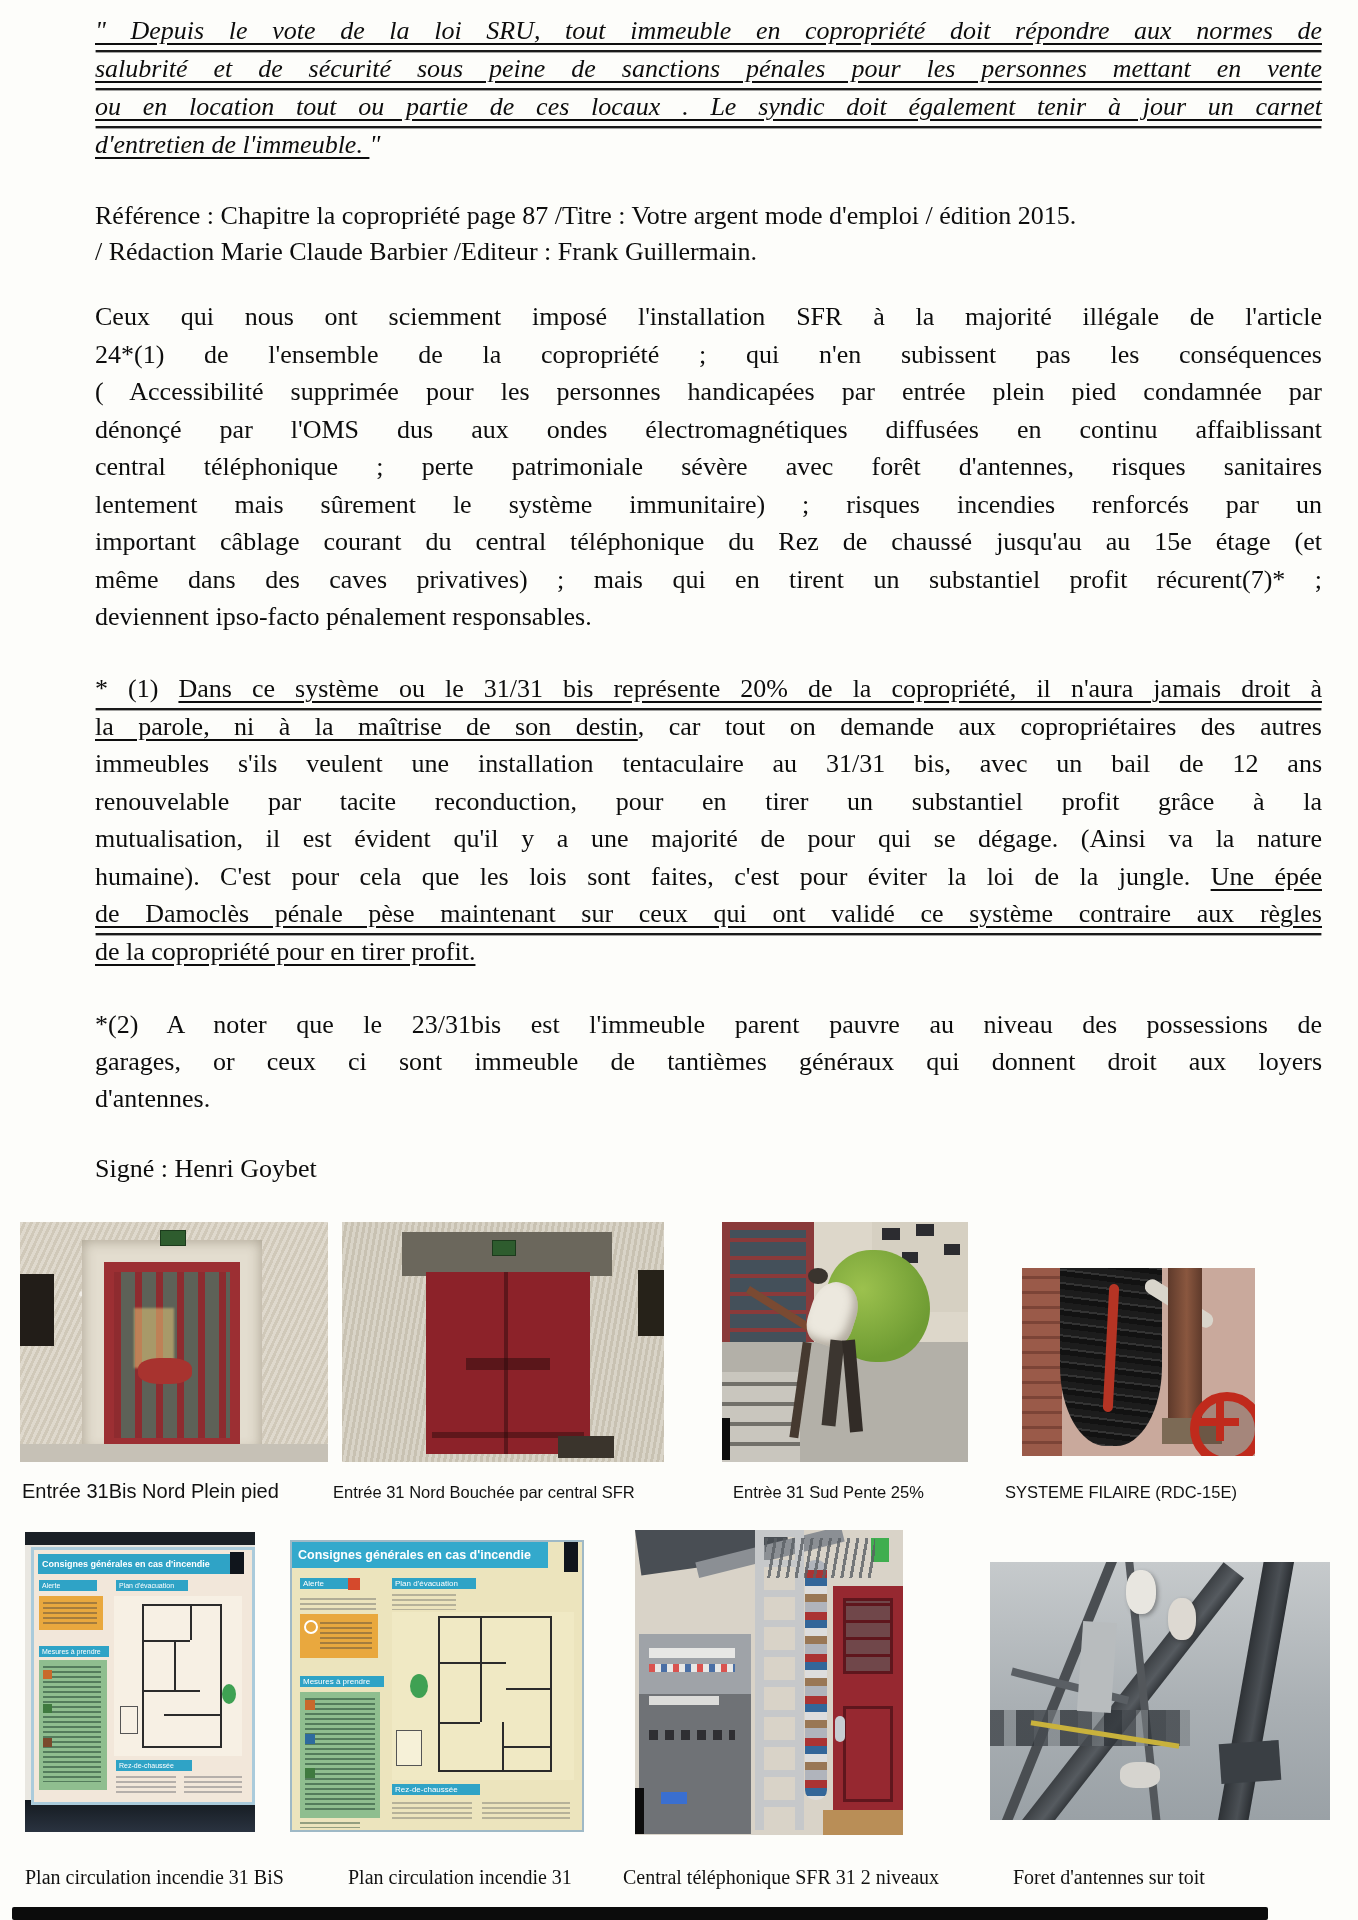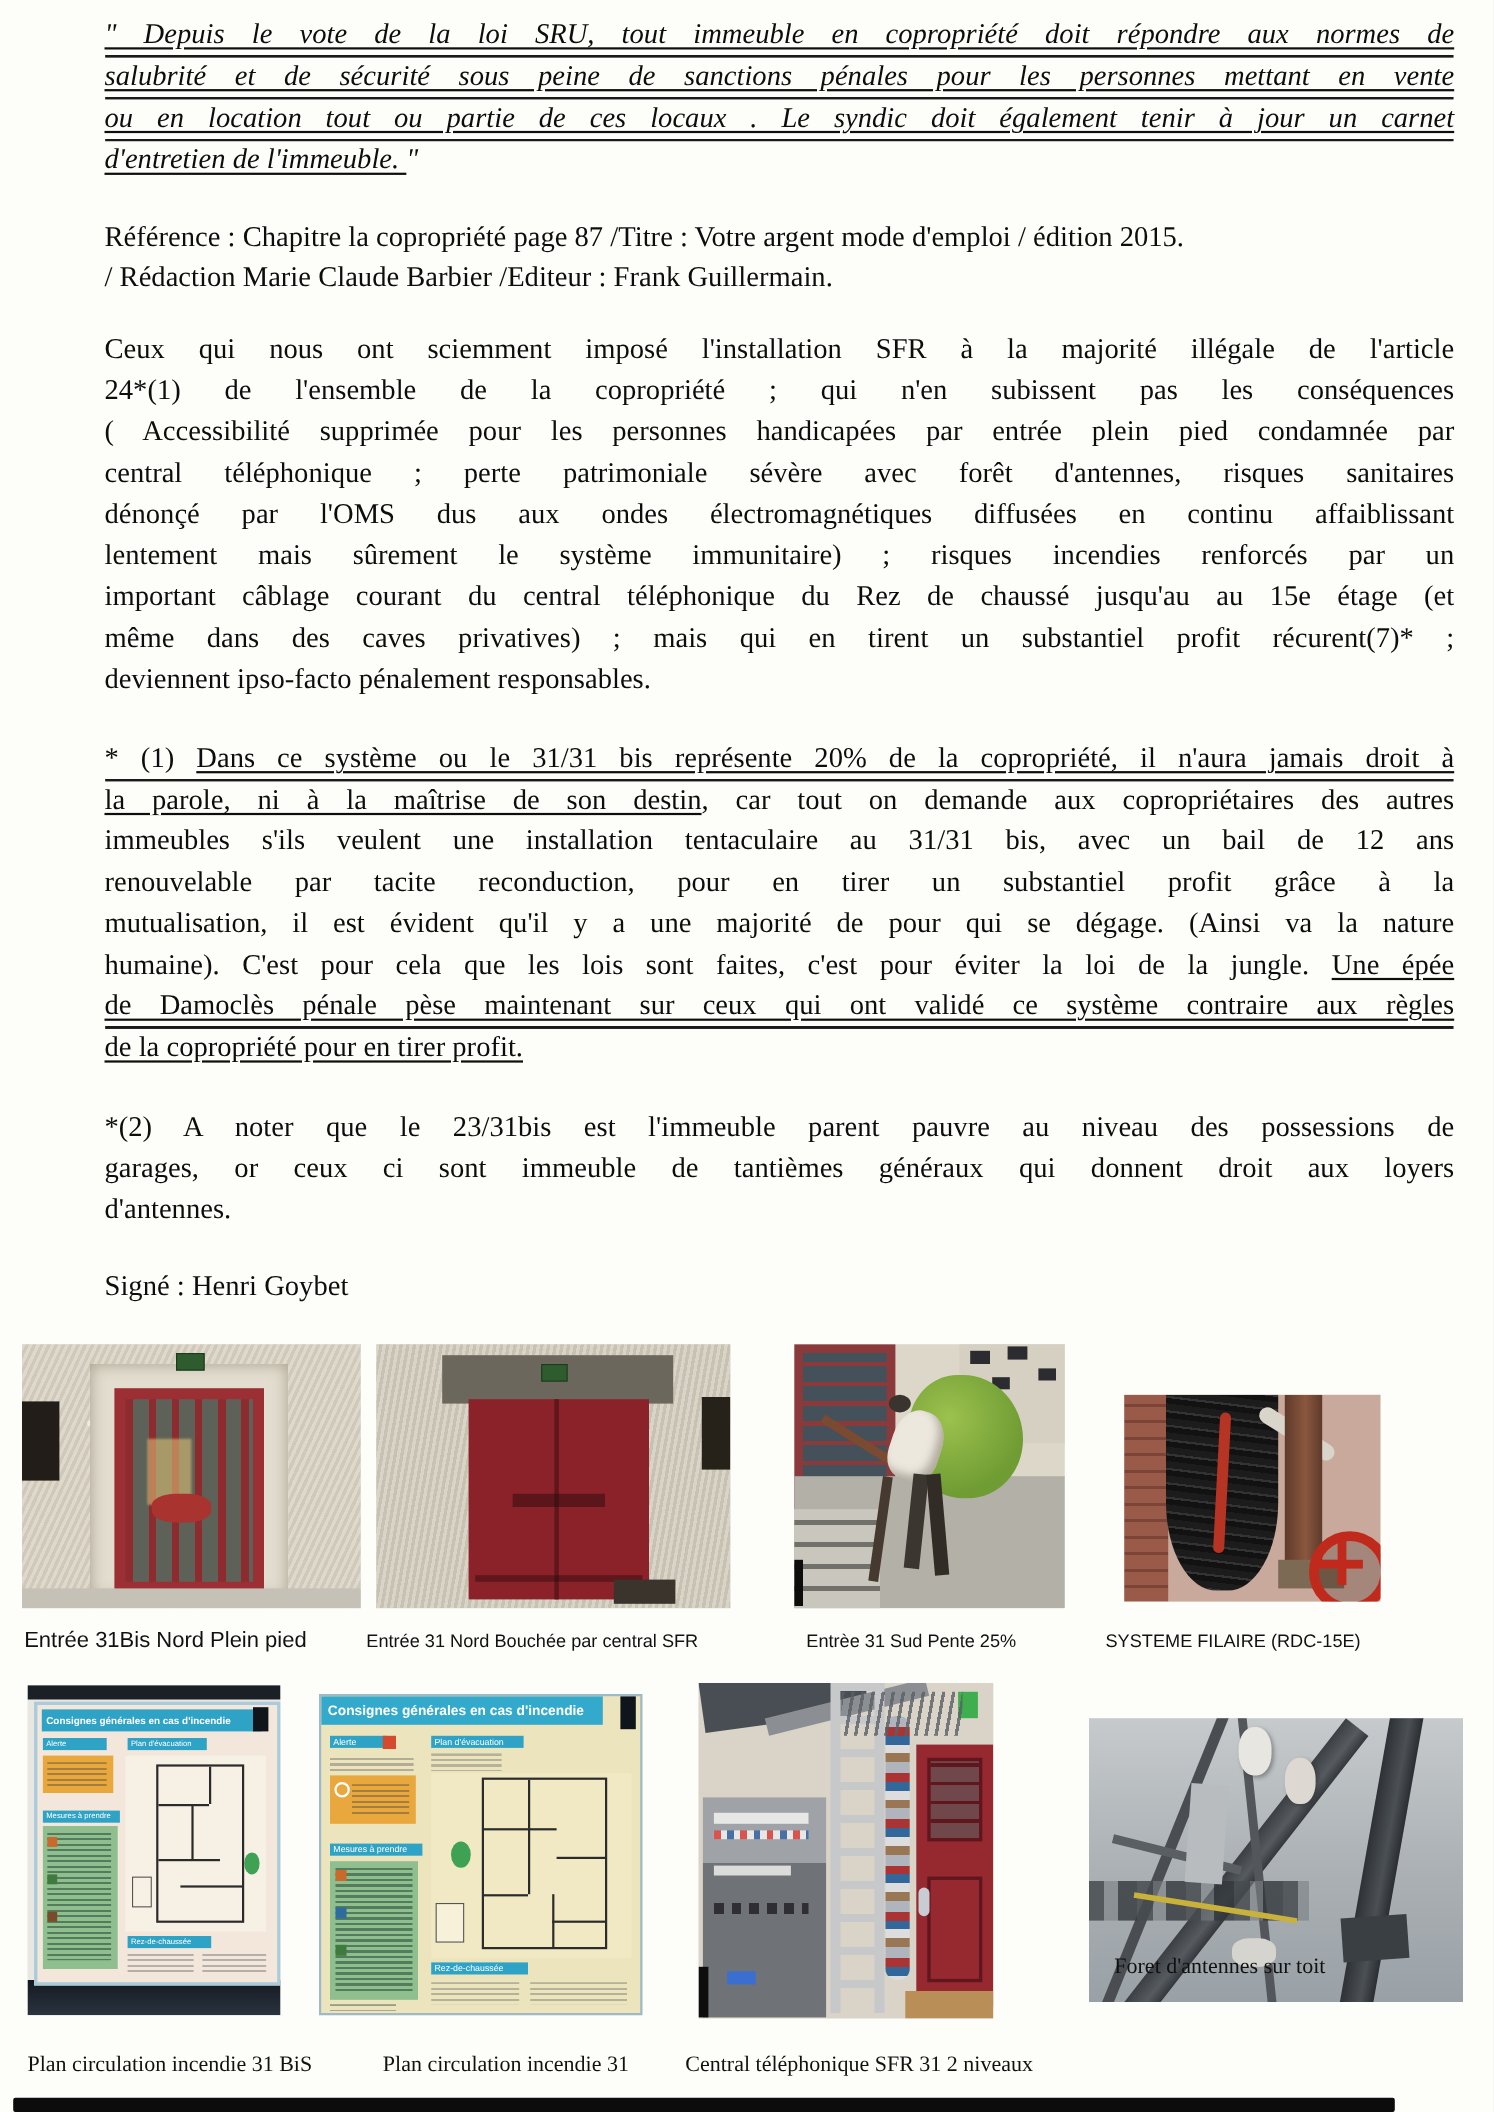--- a/index.html
+++ b/index.html
@@ -42,22 +42,22 @@
 
   <div class="tblock lh36" style="top:198px;">
     <div class="ln left">Référence : Chapitre la copropriété page 87 /Titre : Votre argent mode d'emploi / édition 2015.</div>
     <div class="ln left">/ Rédaction Marie Claude Barbier /Editeur : Frank Guillermain.</div>
   </div>
 
   <div class="tblock" style="top:298px;">
     <div class="ln">Ceux qui nous ont sciemment  imposé l'installation SFR à la majorité illégale de l'article</div>
     <div class="ln">24*(1) de l'ensemble  de la copropriété ;  qui n'en subissent pas les conséquences</div>
     <div class="ln">( Accessibilité supprimée pour les personnes handicapées par entrée plein pied condamnée par</div>
+    <div class="ln">dénonçé par l'OMS dus aux ondes électromagnétiques diffusées en continu affaiblissant</div>
     <div class="ln">central téléphonique ; perte patrimoniale sévère avec forêt d'antennes, risques sanitaires</div>
-    <div class="ln">dénonçé par l'OMS dus aux ondes électromagnétiques diffusées en continu affaiblissant</div>
     <div class="ln">lentement mais sûrement le système immunitaire) ; risques  incendies renforcés par un</div>
     <div class="ln">important câblage courant du central téléphonique du Rez de chaussé jusqu'au au 15e étage (et</div>
     <div class="ln">même dans des caves privatives) ; mais qui en tirent un substantiel profit récurent(7)* ;</div>
     <div class="ln left">deviennent ipso-facto pénalement responsables.</div>
   </div>
 
   <div class="tblock" style="top:670px;">
     <div class="ln rule"><span>* (1) </span><span class="u">Dans ce système ou le 31/31 bis représente 20% de la copropriété, il n'aura jamais droit à</span></div>
     <div class="ln"><span class="u">la parole, ni à la maîtrise de son destin</span><span>, car tout on demande aux copropriétaires des autres</span></div>
     <div class="ln">immeubles s'ils veulent une installation tentaculaire au 31/31 bis,  avec un bail de 12 ans</div>
@@ -272,17 +272,17 @@
     <div class="abs" style="left:20px;top:120px;width:120px;height:8px;background:#5a5f64;transform:rotate(14deg);"></div>
     <div class="abs" style="left:40px;top:170px;width:150px;height:5px;background:#c9b23c;transform:rotate(9deg);"></div>
     <div class="abs" style="left:90px;top:60px;width:34px;height:90px;background:#b8bcbe;transform:rotate(4deg);"></div>
     <div class="abs" style="left:230px;top:180px;width:60px;height:40px;background:#3a3f44;transform:rotate(-4deg);"></div>
     <div class="abs" style="left:130px;top:200px;width:40px;height:26px;border-radius:40%;background:#d6d4cf;"></div>
   </div>
 
   <div class="cap2" style="left:25px;top:1866px;">Plan circulation incendie 31 BiS</div>
   <div class="cap2" style="left:348px;top:1866px;">Plan circulation incendie 31</div>
   <div class="cap2" style="left:623px;top:1866px;">Central téléphonique SFR 31 2 niveaux</div>
-  <div class="cap2" style="left:1013px;top:1777px;">Foret d'antennes sur toit</div>
+  <div class="cap2" style="left:1013px;top:1866px;">Foret d'antennes sur toit</div>
 
   <div class="abs" style="left:12px;top:1907px;width:1256px;height:13px;background:#0c0c0c;border-radius:2px;"></div>
 
 </div>
 
 </body></html>

